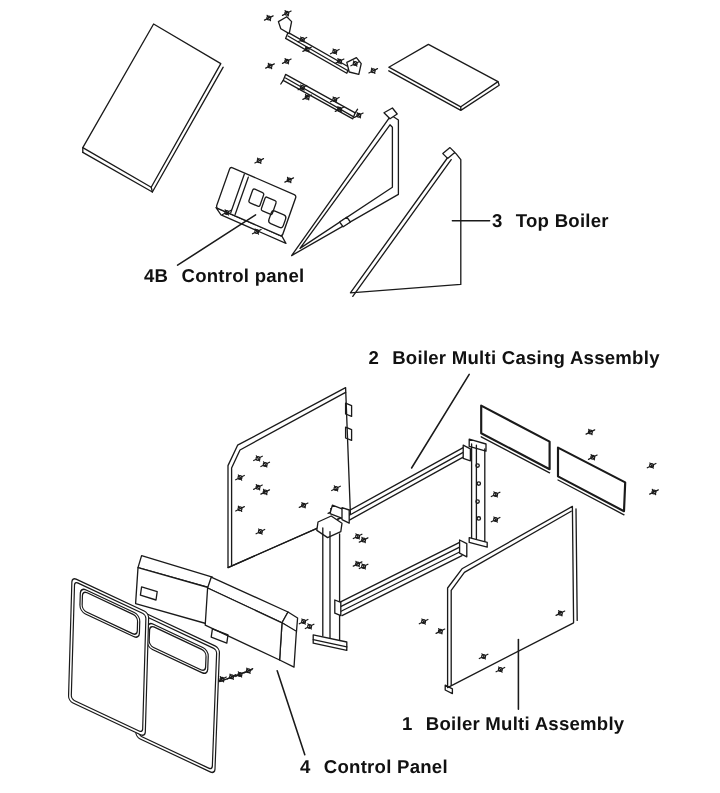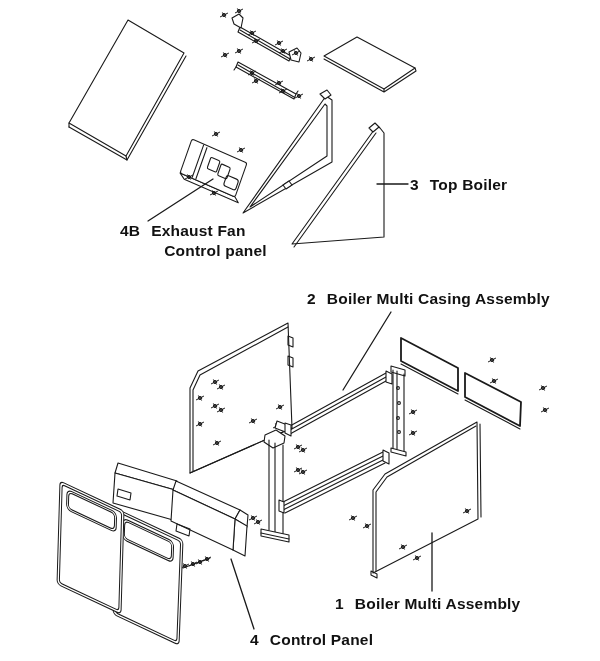--- a/index.html
+++ b/index.html
@@ -224,21 +224,20 @@
 <div class="lbl" style="left:410px;top:175px;">
   <span class="num">3</span>
   <span class="lines">
     <span>Top Boiler</span>
   </span>
 </div>
 
 <div class="lbl lbl-4b" style="left:72px;top:221px;margin-left:48px;">
   <span class="num">4B</span>
   <span class="lines">
-    <span>Exhaust Fan</span>
     <span>Control panel</span>
   </span>
 </div>
 
 <div class="lbl" style="left:307px;top:289px;">
   <span class="num">2</span>
   <span>Boiler Multi Casing Assembly</span>
 </div>
 
 <div class="lbl" style="left:335px;top:594px;">

